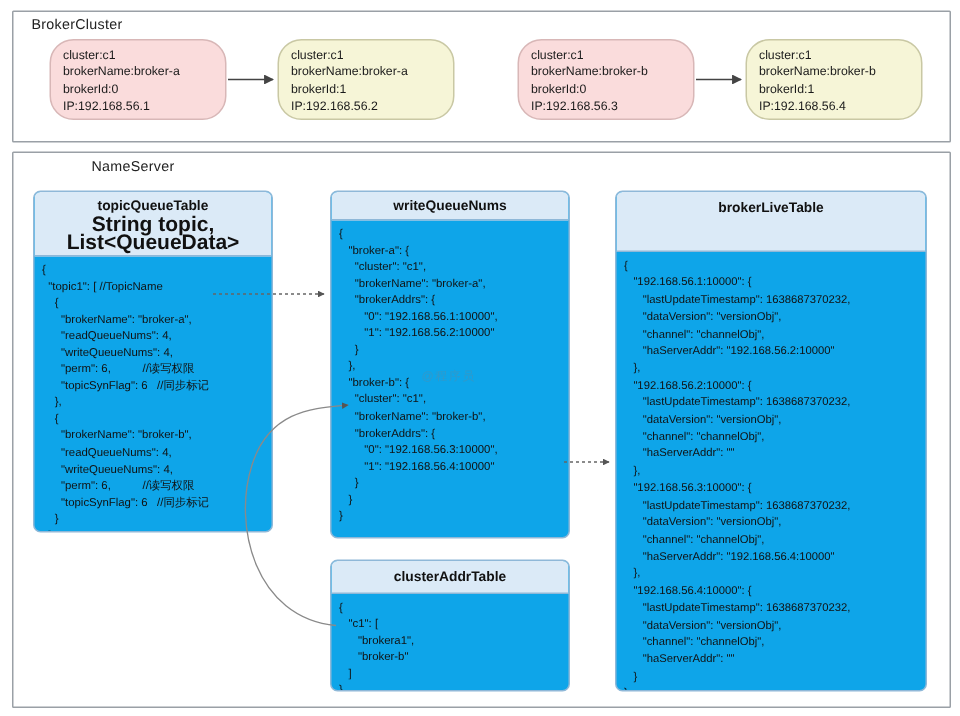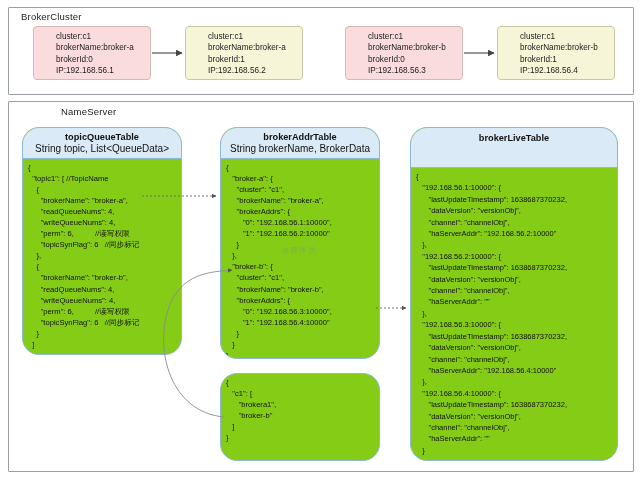--- a/index.html
+++ b/index.html
@@ -34,54 +34,54 @@
     font-size: 9.5px;
     color: #222;
     white-space: nowrap;
     letter-spacing: 0.2px;
   }
 
   
   .broker-box {
     position: absolute;
     border: 1px solid #b0a9a9;
-    border-radius: 4px;
-    box-sizing: border-box;
-    padding: 4px 6px 3px 22px;
+    border-radius: 16px;
+    box-sizing: border-box;
+    padding: 4px 6px 3px 8px;
     font-size: 8.2px;
     line-height: 11.4px;
     white-space: nowrap;
   }
   .broker-box.pink { background: #fadcdc; border-color: #d8b7b7; }
   .broker-box.yellow { background: #f6f5d7; border-color: #c9c8a4; }
   .broker-box div { white-space: nowrap; }
 
   
   .card {
     position: absolute;
     box-sizing: border-box;
     border: 1px solid #8fb8d8;
-    border-radius: 17px;
-    background: #84cc16;
+    border-radius: 5px;
+    background: #0ea5e9;
     overflow: hidden;
   }
   .card-header {
     box-sizing: border-box;
     border-bottom: 1px solid #8fb8d8;
     text-align: center;
     font-weight: bold;
     font-size: 9.2px;
     line-height: 12px;
     padding: 3px 2px 3px 2px;
     background: #dbeaf7;
     color: #111;
   }
   .card-header .sub {
-    font-weight: normal;
-    font-size: 10px;
+    font-weight: bold;
+    font-size: 14px;
     display: block;
   }
   .card-body {
     box-sizing: border-box;
     padding: 3px 4px 3px 5px;
     font-size: 7.6px;
     line-height: 11.05px;
     white-space: pre;
     color: #111;
   }
@@ -167,22 +167,21 @@
       "writeQueueNums": 4,
       "perm": 6,          //读写权限
       "topicSynFlag": 6   //同步标记
     }
   ]
 }</div>
   </div>
 
   <div class="card" style="left:220px; top:127px; width:160px; height:232px;">
     <div class="card-header">
-      <span>brokerAddrTable</span>
-      <span class="sub">String brokerName, BrokerData</span>
+      <span>writeQueueNums</span>
     </div>
     <div class="card-body">{
    "broker-a": {
      "cluster": "c1",
      "brokerName": "broker-a",
      "brokerAddrs": {
         "0": "192.168.56.1:10000",
         "1": "192.168.56.2:10000"
      }
    },
@@ -191,20 +190,23 @@
      "brokerName": "broker-b",
      "brokerAddrs": {
         "0": "192.168.56.3:10000",
         "1": "192.168.56.4:10000"
      }
    }
 }</div>
   </div>
 
   <div class="card" style="left:220px; top:373px; width:160px; height:88px;">
+    <div class="card-header" style="padding:4px 2px 5px 2px;">
+      <span>clusterAddrTable</span>
+    </div>
     <div class="card-body">{
    "c1": [
       "brokera1",
       "broker-b"
    ]
 }</div>
   </div>
 
   <div class="card" style="left:410px; top:127px; width:208px; height:334px;">
     <div class="card-header" style="padding:4px 2px 23px 2px;">

